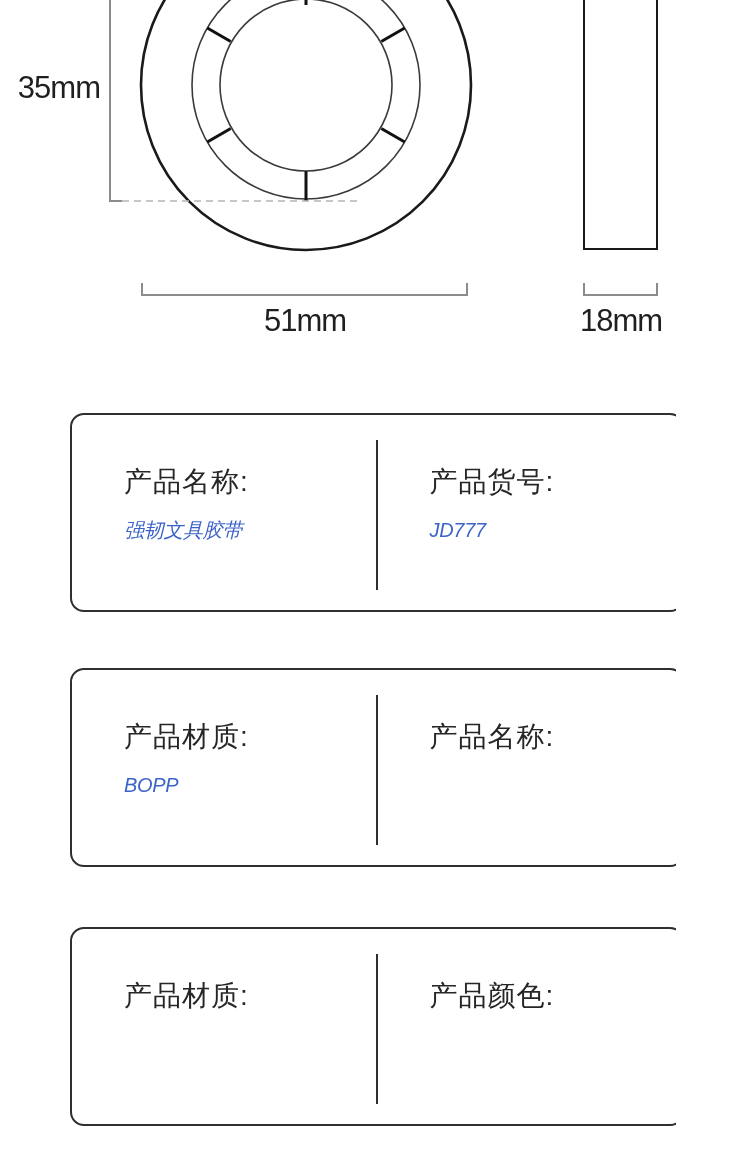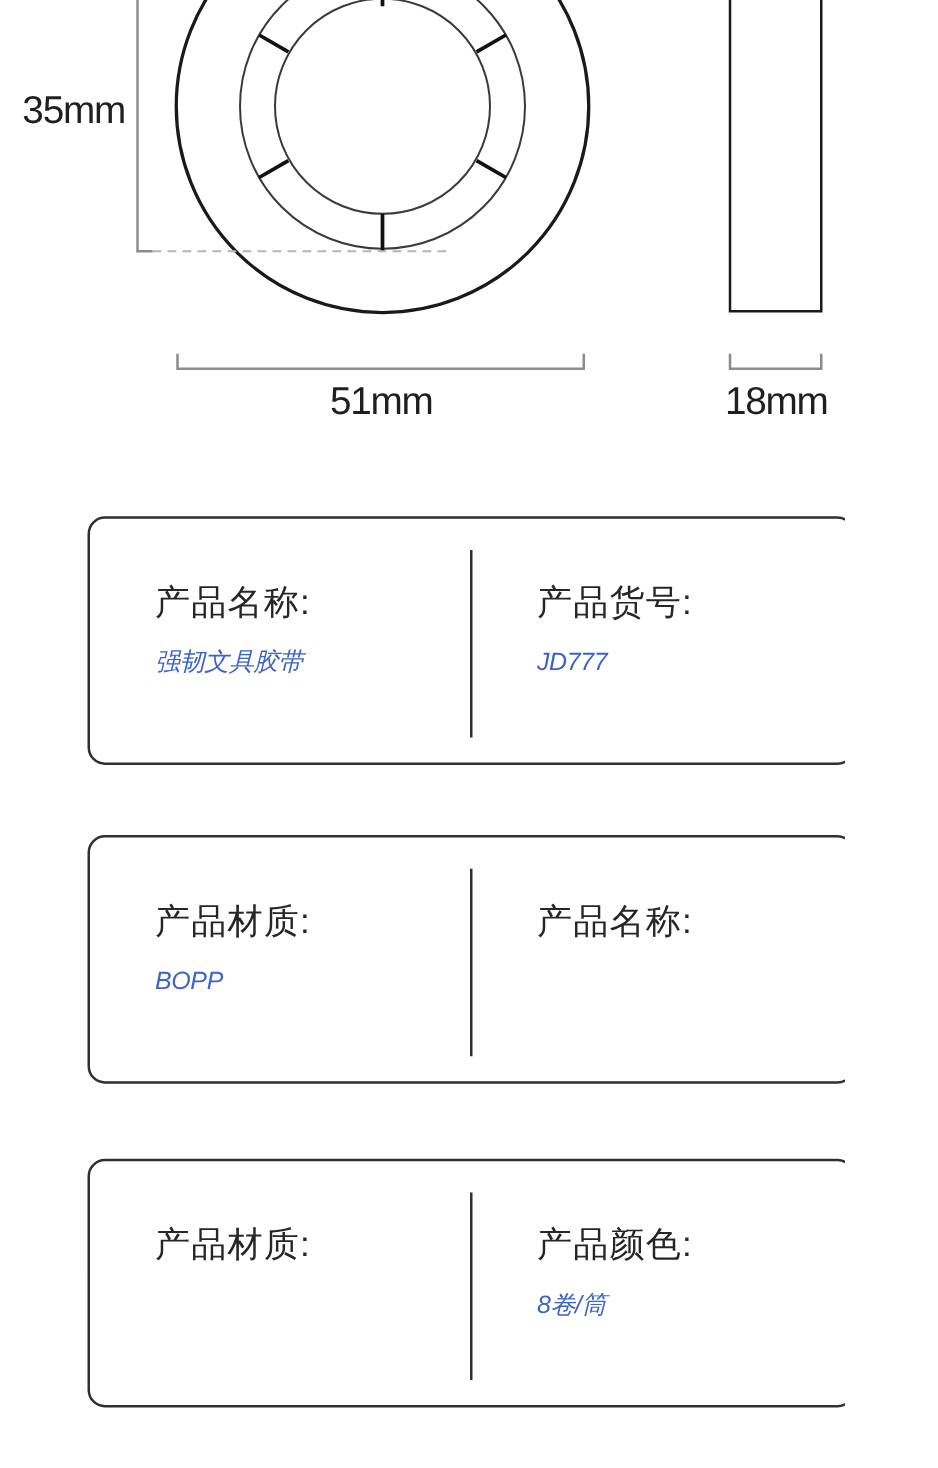--- a/index.html
+++ b/index.html
@@ -115,17 +115,16 @@
     </div>
   </div>
 
   <div class="spec-card c3">
     <div class="spec-cell">
       <div class="spec-label">产品材质:</div>
     </div>
     <div class="card-divider"></div>
     <div class="spec-cell right">
       <div class="spec-label">产品颜色:</div>
-      <div class="spec-value">8卷/筒</div>
     </div>
   </div>
 
 </div>
 
 </body></html>

